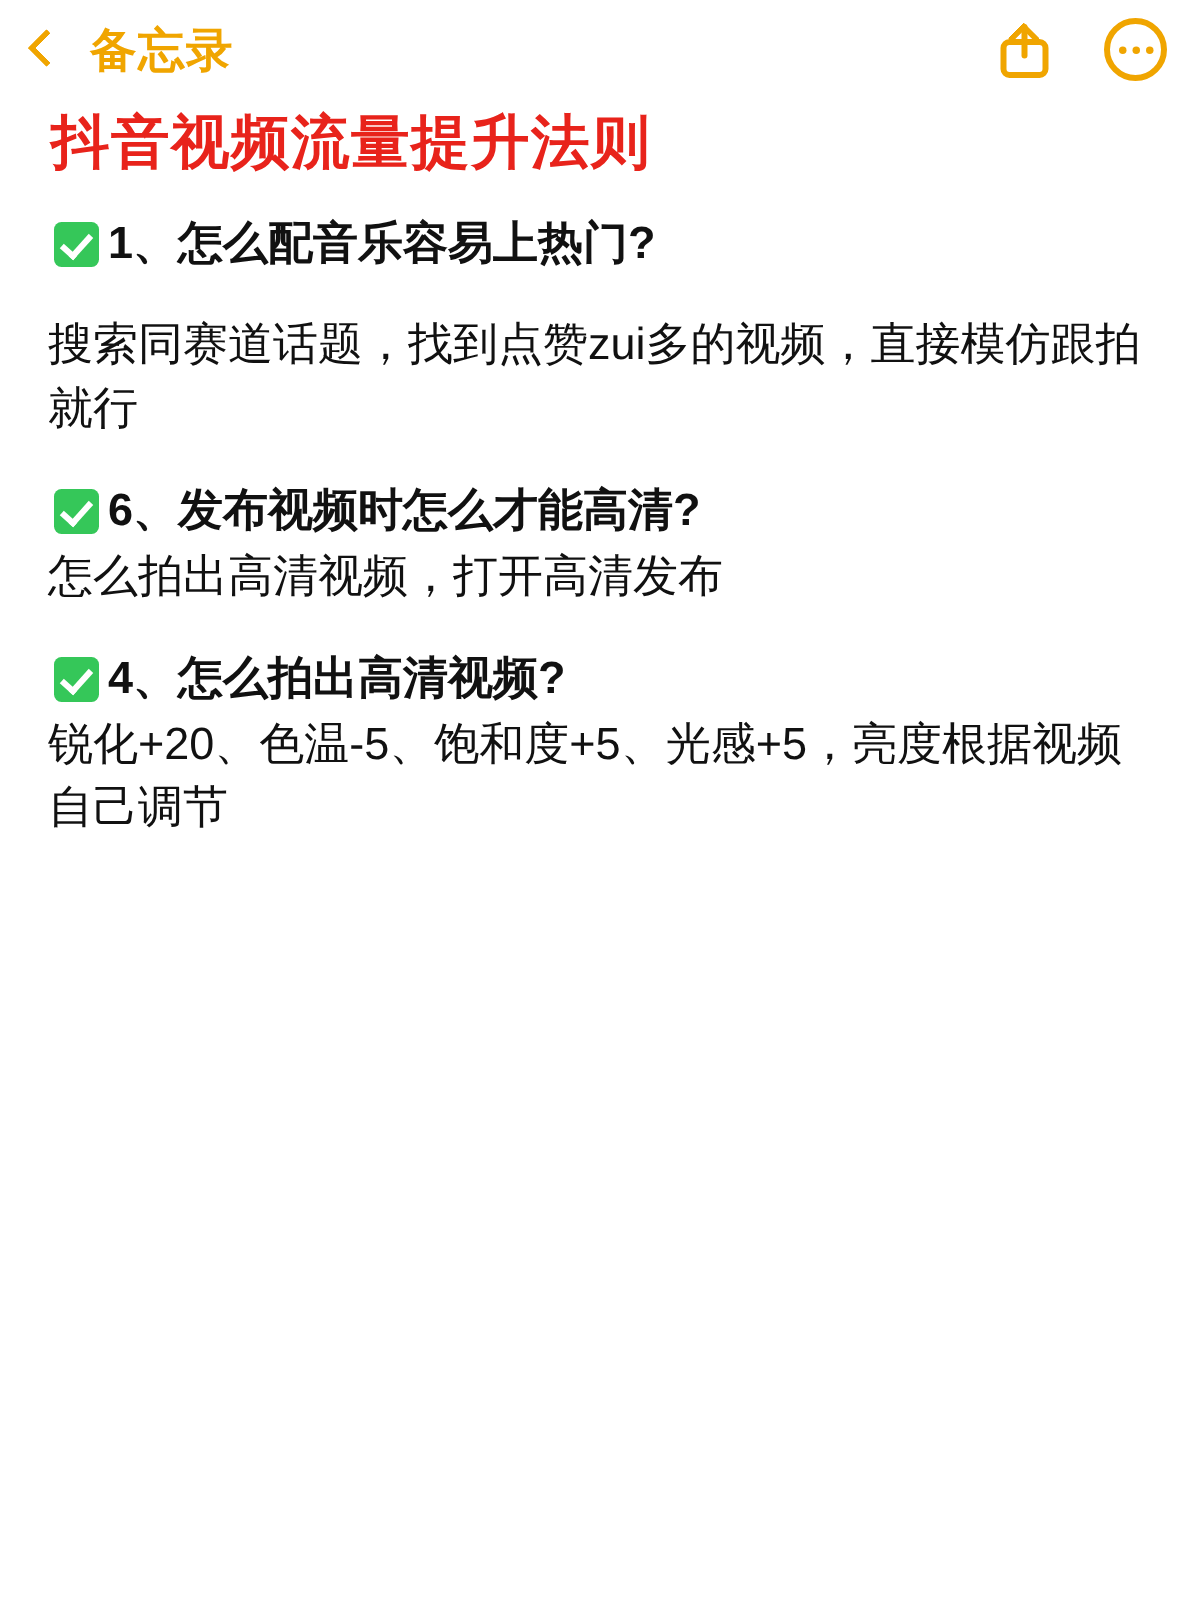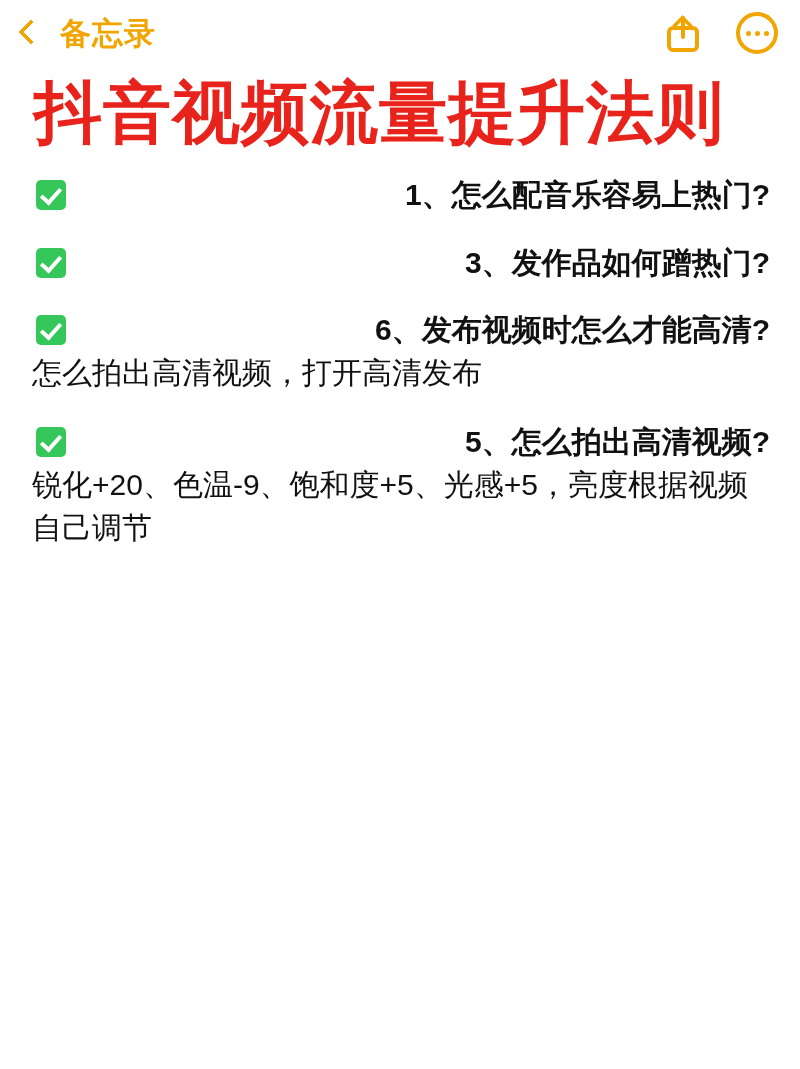--- a/index.html
+++ b/index.html
@@ -116,38 +116,37 @@
     border-radius: 50%;
     background: #f0a500;
   }
 
   
   .note {
     padding: 8px 30px 0 30px;
     box-sizing: border-box;
   }
   .note-title {
-    font-size: 68px;
+    font-size: 39px;
     font-weight: 700;
     color: #e8231b;
     letter-spacing: 1px;
     line-height: 1.12;
     margin: 0 0 24px 4px;
     white-space: nowrap;
   }
 
   .section {
     margin-bottom: 26px;
   }
   .q-line {
     display: flex;
     align-items: flex-start;
     gap: 6px;
     margin: 0 0 2px 6px;
-    justify-content: space-between;
   }
   .check {
     flex: none;
     width: 30px;
     height: 30px;
     background: #35c759;
     border-radius: 5px;
     position: relative;
     margin-top: 6px;
   }
@@ -203,37 +202,34 @@
   <h1 class="note-title">抖音视频流量提升法则</h1>
 
   <div class="section">
     <div class="q-line">
       <span class="check"></span>
       <span class="q-text">1、怎么配音乐容易上热门?</span>
     </div>
   </div>
 
   <div class="section">
-  </div>
-
-  <div class="section">
-    <div class="q-line">
-      <span class="check"></span>
-      <span class="q-text">3、发作品如何蹭热门?</span>
-    </div>
+    <div class="a-text">搜索同赛道话题，找到点赞zui多的视频，直接模仿跟拍就行</div>
+  </div>
+
+  <div class="section">
   </div>
 
   <div class="section">
     <div class="q-line">
       <span class="check"></span>
       <span class="q-text">6、发布视频时怎么才能高清?</span>
     </div>
     <div class="a-text">怎么拍出高清视频，打开高清发布</div>
   </div>
 
   <div class="section">
     <div class="q-line">
       <span class="check"></span>
-      <span class="q-text">5、怎么拍出高清视频?</span>
+      <span class="q-text">4、怎么拍出高清视频?</span>
     </div>
-    <div class="a-text">锐化+20、色温-9、饱和度+5、光感+5，亮度根据视频自己调节</div>
+    <div class="a-text">锐化+20、色温-5、饱和度+5、光感+5，亮度根据视频自己调节</div>
   </div>
 </div>
 
 </body></html>

